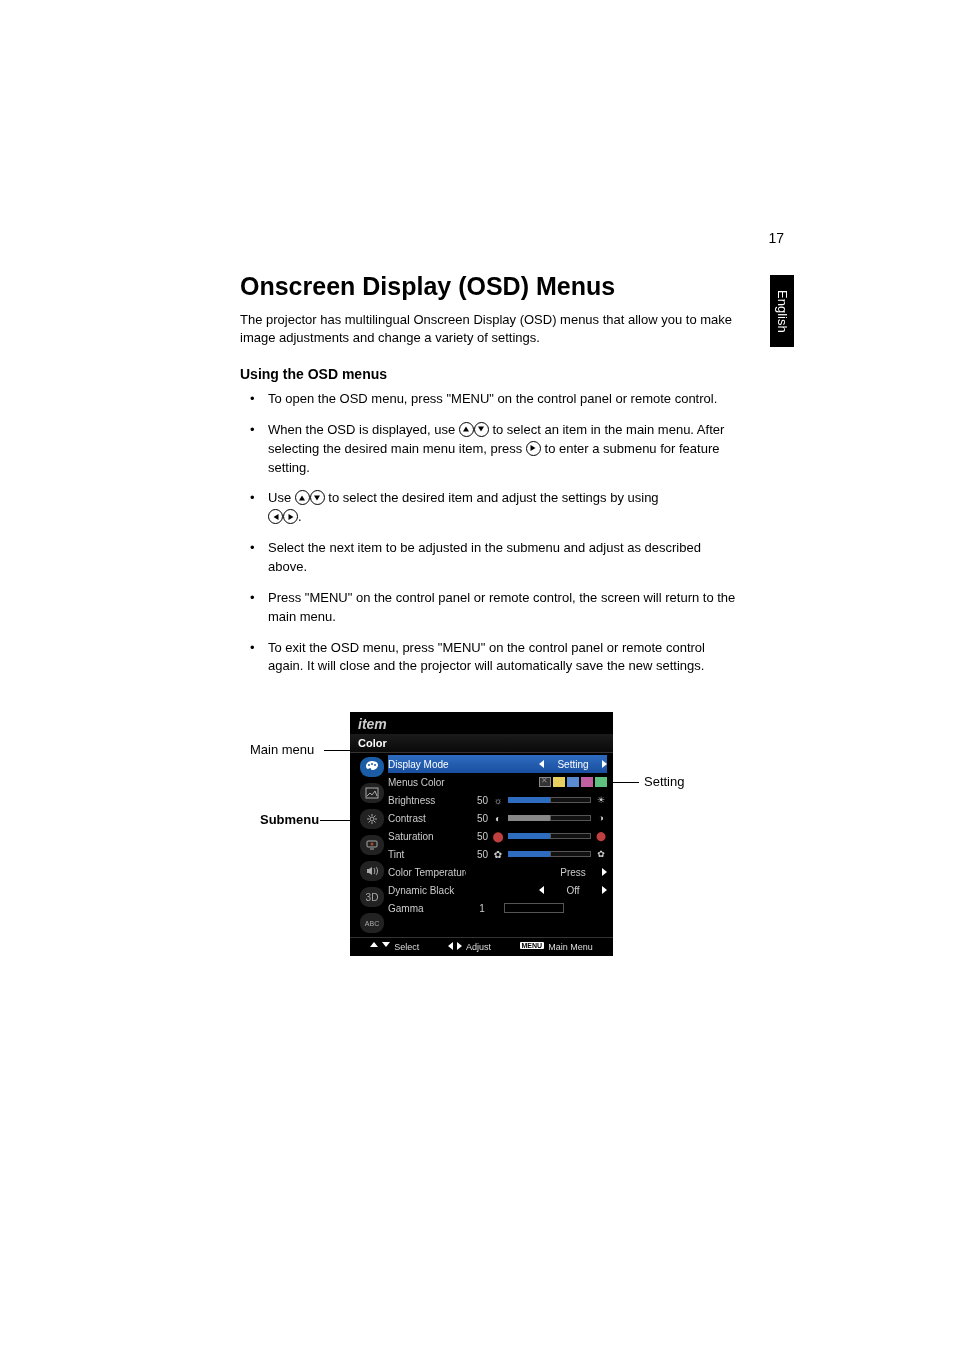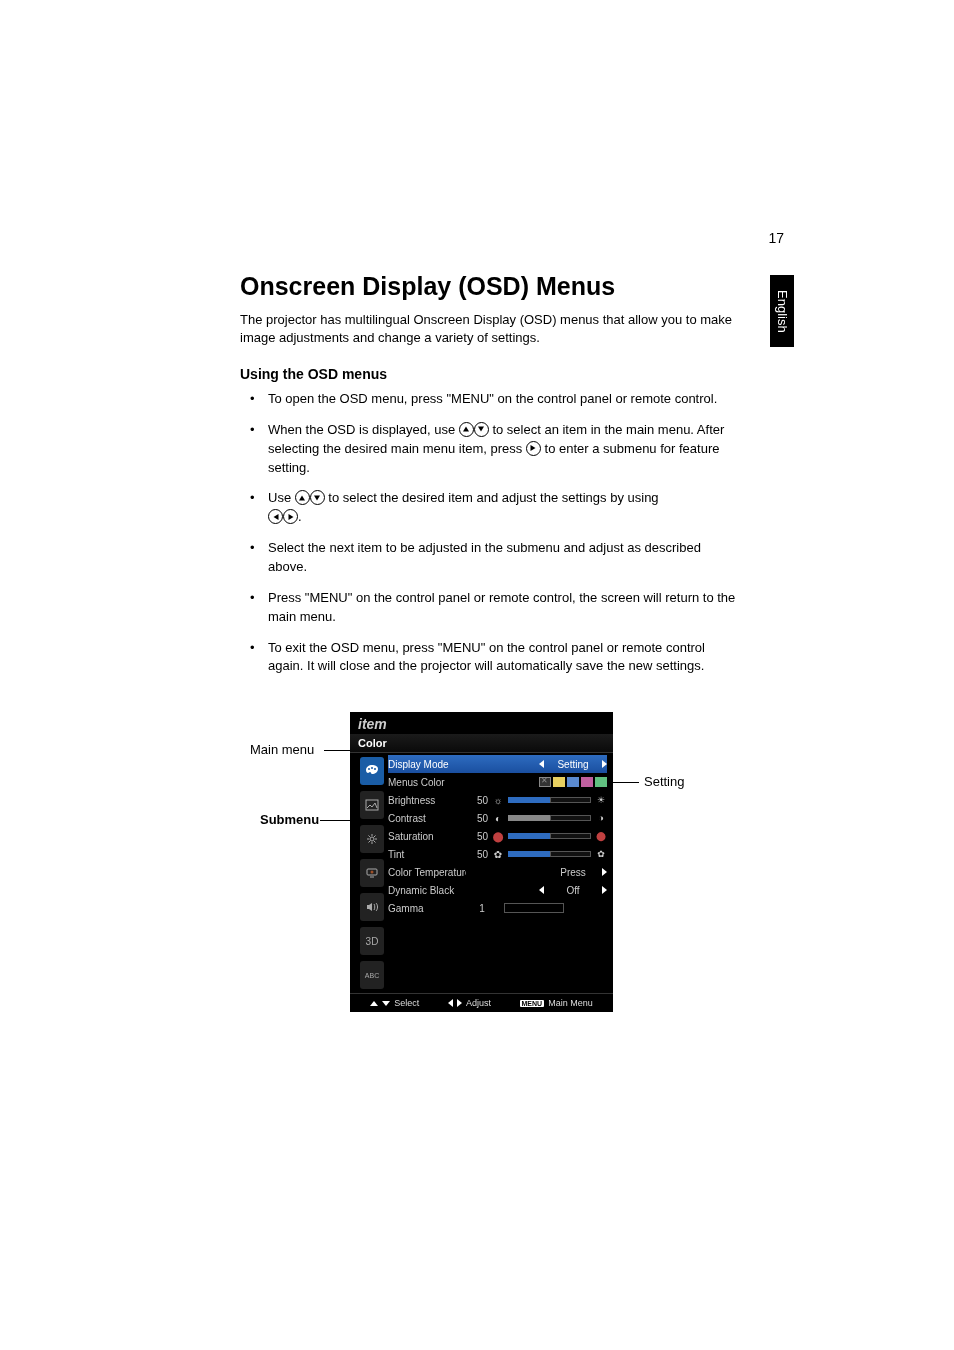--- a/index.html
+++ b/index.html
@@ -28,21 +28,21 @@
   .cl-line1 { position: absolute; border-top: 1px solid #000; }
   .cl-ln-main { left: 84px; top: 38px; width: 34px; }
   .cl-ln-sub { left: 80px; top: 108px; width: 38px; }
   .cl-ln-set { left: 371px; top: 70px; width: 28px; }
 
   .osd { position: absolute; left: 350px; top: 712px; width: 263px; background: #000; font-size: 10px; color: #ccc; font-family: Arial, sans-serif; }
   .osd .brand { font-style: italic; font-weight: 700; font-size: 14px; padding: 4px 8px 2px; }
   .osd .hdr { background: linear-gradient(#1b1b1b,#0a0a0a); padding: 3px 8px; font-size: 11px; color: #fff; font-weight: 700; border-bottom: 1px solid #333; }
   .osd .body { display: flex; }
   .iconcol { width: 36px; display: flex; flex-direction: column; align-items: center; padding: 4px 0; gap: 6px; }
-  .ibox { width: 24px; height: 28px; border-radius: 3px; background: #222; display: flex; align-items: center; justify-content: center; color: #aaa; font-size: 10px; margin-left: 8px; }
+  .ibox { width: 24px; height: 20px; border-radius: 9px; background: #222; display: flex; align-items: center; justify-content: center; color: #aaa; font-size: 10px; margin-left: 8px; }
   .ibox.active { background: #1a5da6; color: #fff; }
   .rows { flex: 1; padding: 2px 6px 4px 2px; }
   .row { display: flex; align-items: center; height: 18px; gap: 4px; }
   .row.sel { background: linear-gradient(#2e6cc0,#1a4fa0); color: #fff; }
   .rlabel { width: 78px; white-space: nowrap; overflow: hidden; }
   .rval { flex: 1; display: flex; align-items: center; justify-content: flex-end; gap: 4px; }
   .arrow-l, .arrow-r { width: 0; height: 0; border-top: 4px solid transparent; border-bottom: 4px solid transparent; }
   .arrow-l { border-right: 5px solid #fff; }
   .arrow-r { border-left: 5px solid #fff; }
   .valtxt { width: 50px; text-align: center; }
@@ -59,21 +59,21 @@
   .slider { flex: 1; height: 6px; position: relative; display: flex; align-items: center; }
   .sseg { height: 6px; border: 1px solid #555; }
   .sfill { height: 6px; }
   .brR .sfill { background: #2e6cc0; } .brR .sseg { background: #111; }
   .coR .sfill { background: #888; } .coR .sseg { background: #111; }
   .saR .sfill { background: #2e6cc0; } .saR .sseg { background: #111; }
   .tiR .sfill { background: #2e6cc0; } .tiR .sseg { background: #111; }
   .endicon { width: 12px; font-size: 9px; text-align: center; }
   .gammabox { width: 60px; height: 10px; border: 1px solid #555; margin-left: 6px; }
   .footer { display: flex; align-items: center; justify-content: space-around; padding: 4px 6px; border-top: 1px solid #333; font-size: 9px; color: #ddd; }
-  .footer .grp { display: flex; align-items: center; gap: 4px; }
+  .footer .grp { display: flex; align-items: flex-start; gap: 4px; }
   .tri-up { width: 0; height: 0; border-left: 4px solid transparent; border-right: 4px solid transparent; border-bottom: 5px solid #fff; }
   .tri-down { width: 0; height: 0; border-left: 4px solid transparent; border-right: 4px solid transparent; border-top: 5px solid #fff; }
   .tri-l { width: 0; height: 0; border-top: 4px solid transparent; border-bottom: 4px solid transparent; border-right: 5px solid #fff; }
   .tri-r { width: 0; height: 0; border-top: 4px solid transparent; border-bottom: 4px solid transparent; border-left: 5px solid #fff; }
   .menukey { background: #fff; color: #000; font-size: 7px; padding: 0 2px; border-radius: 1px; font-weight: 700; }
 </style>
 </head>
 <body>
 
 <div class="page-num">17</div>

